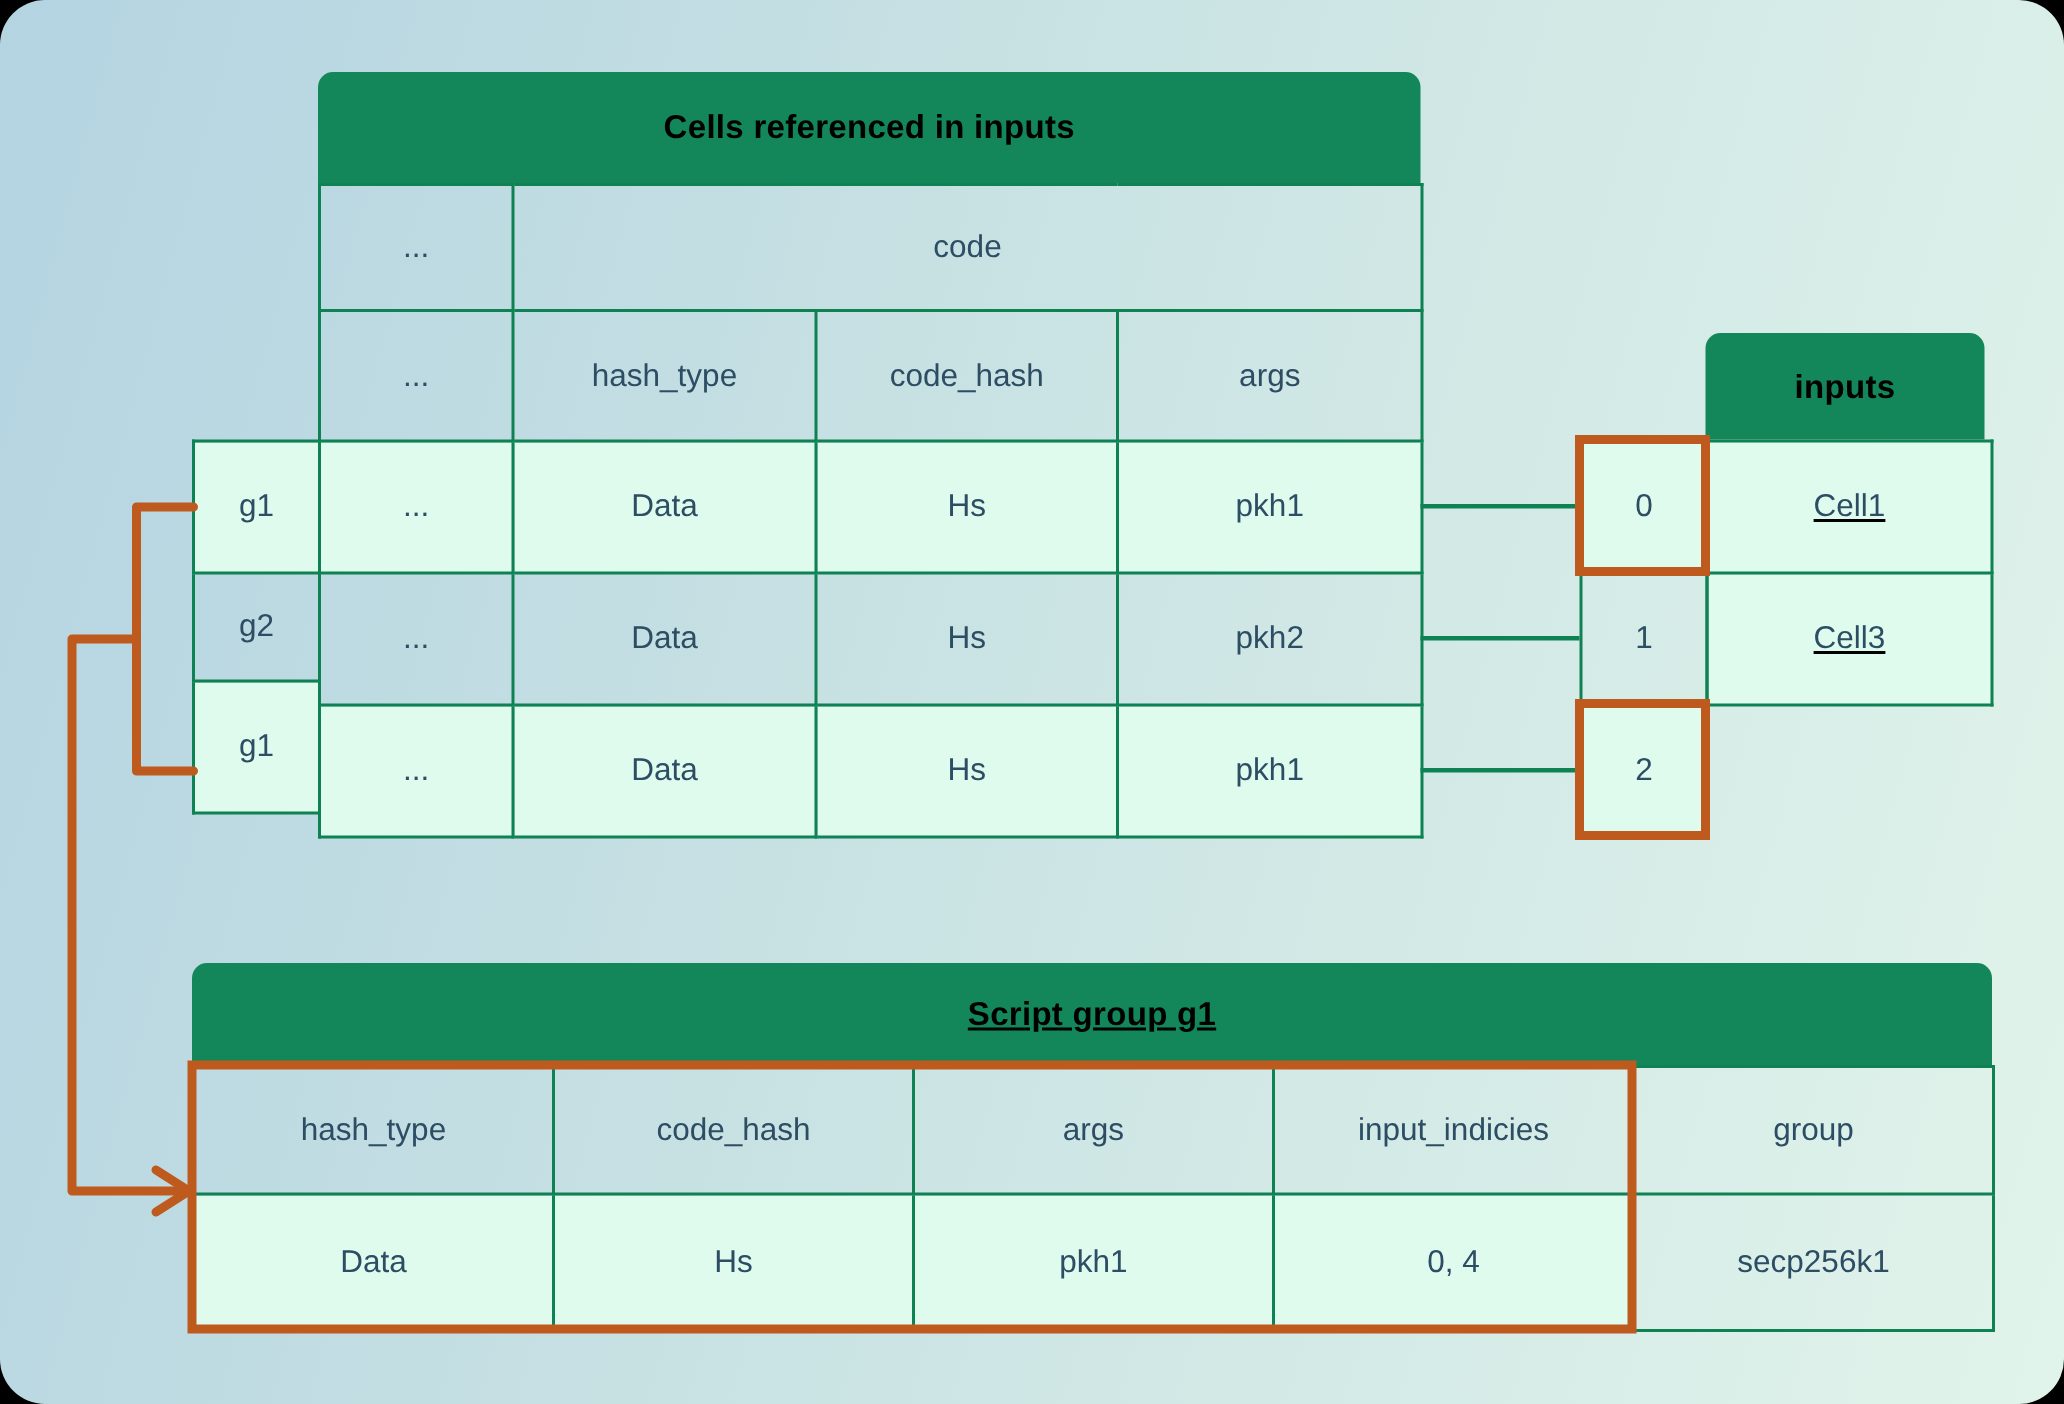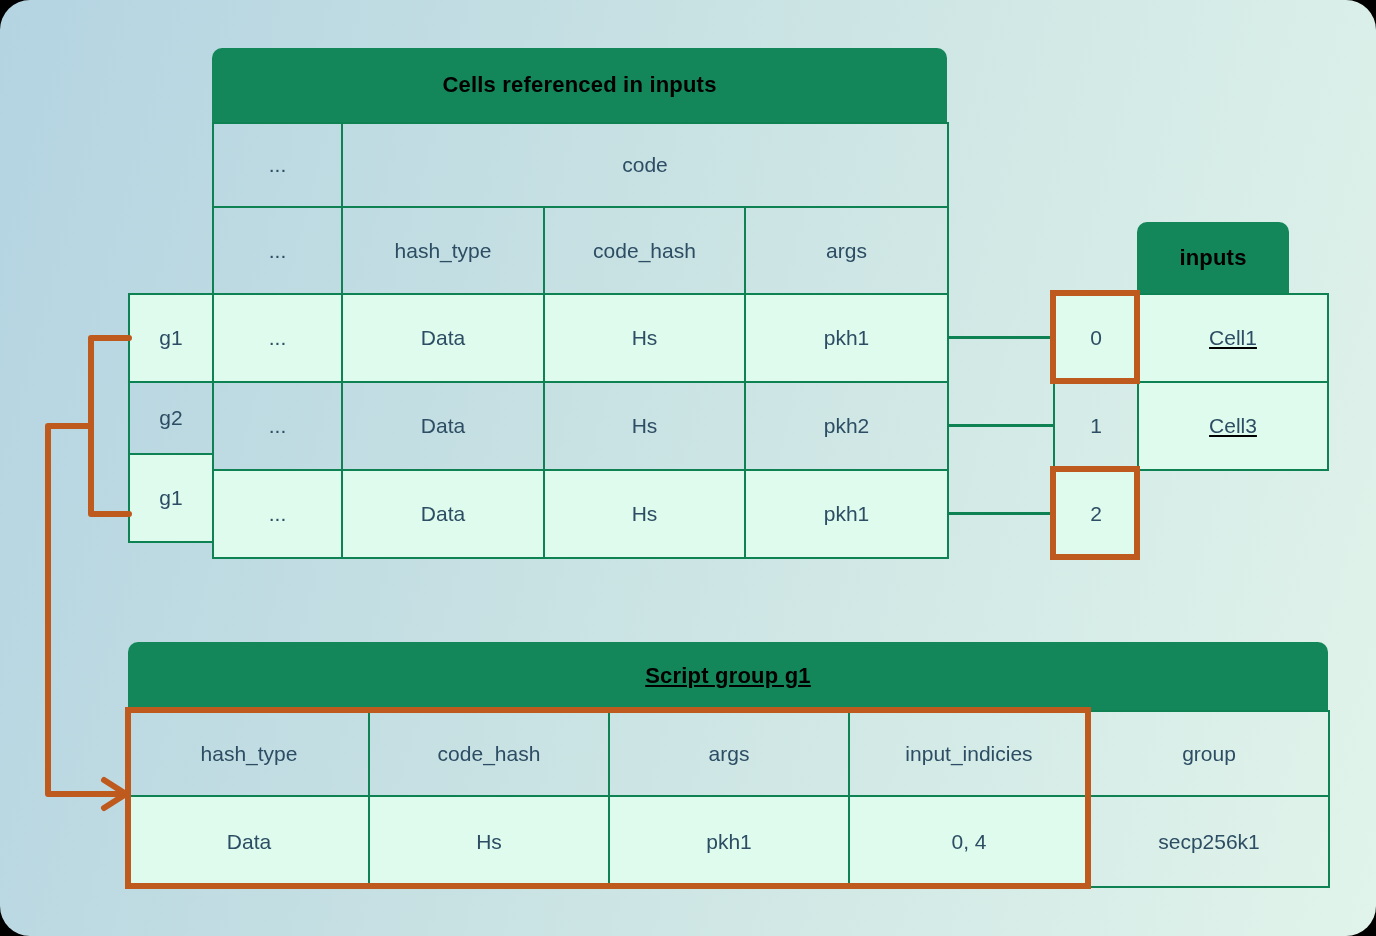--- a/index.html
+++ b/index.html
@@ -101,21 +101,21 @@
     <tr style="height:88px;">
           <td class="hl">g1</td>
         </tr>
   </tbody>
     </table>
 
   <div class="link" style="left:947px;top:336px;width:106px;"></div>
   <div class="link" style="left:947px;top:424px;width:106px;"></div>
   <div class="link" style="left:947px;top:512px;width:106px;"></div>
 
-  <div class="hdr" style="left:1137px;top:222px;width:152px;height:71px;">inputs</div>
+  <div class="hdr" style="left:1137px;top:222px;width:186px;height:71px;">inputs</div>
 
   <table class="tbl" style="left:1053px;top:293px;width:84px;">
     <colgroup>
         <col style="width:84px">
       </colgroup>
     <tbody>
         <tr style="height:88px;">
           <td class="hl">0</td>
         </tr>
     <tr style="height:88px;">

